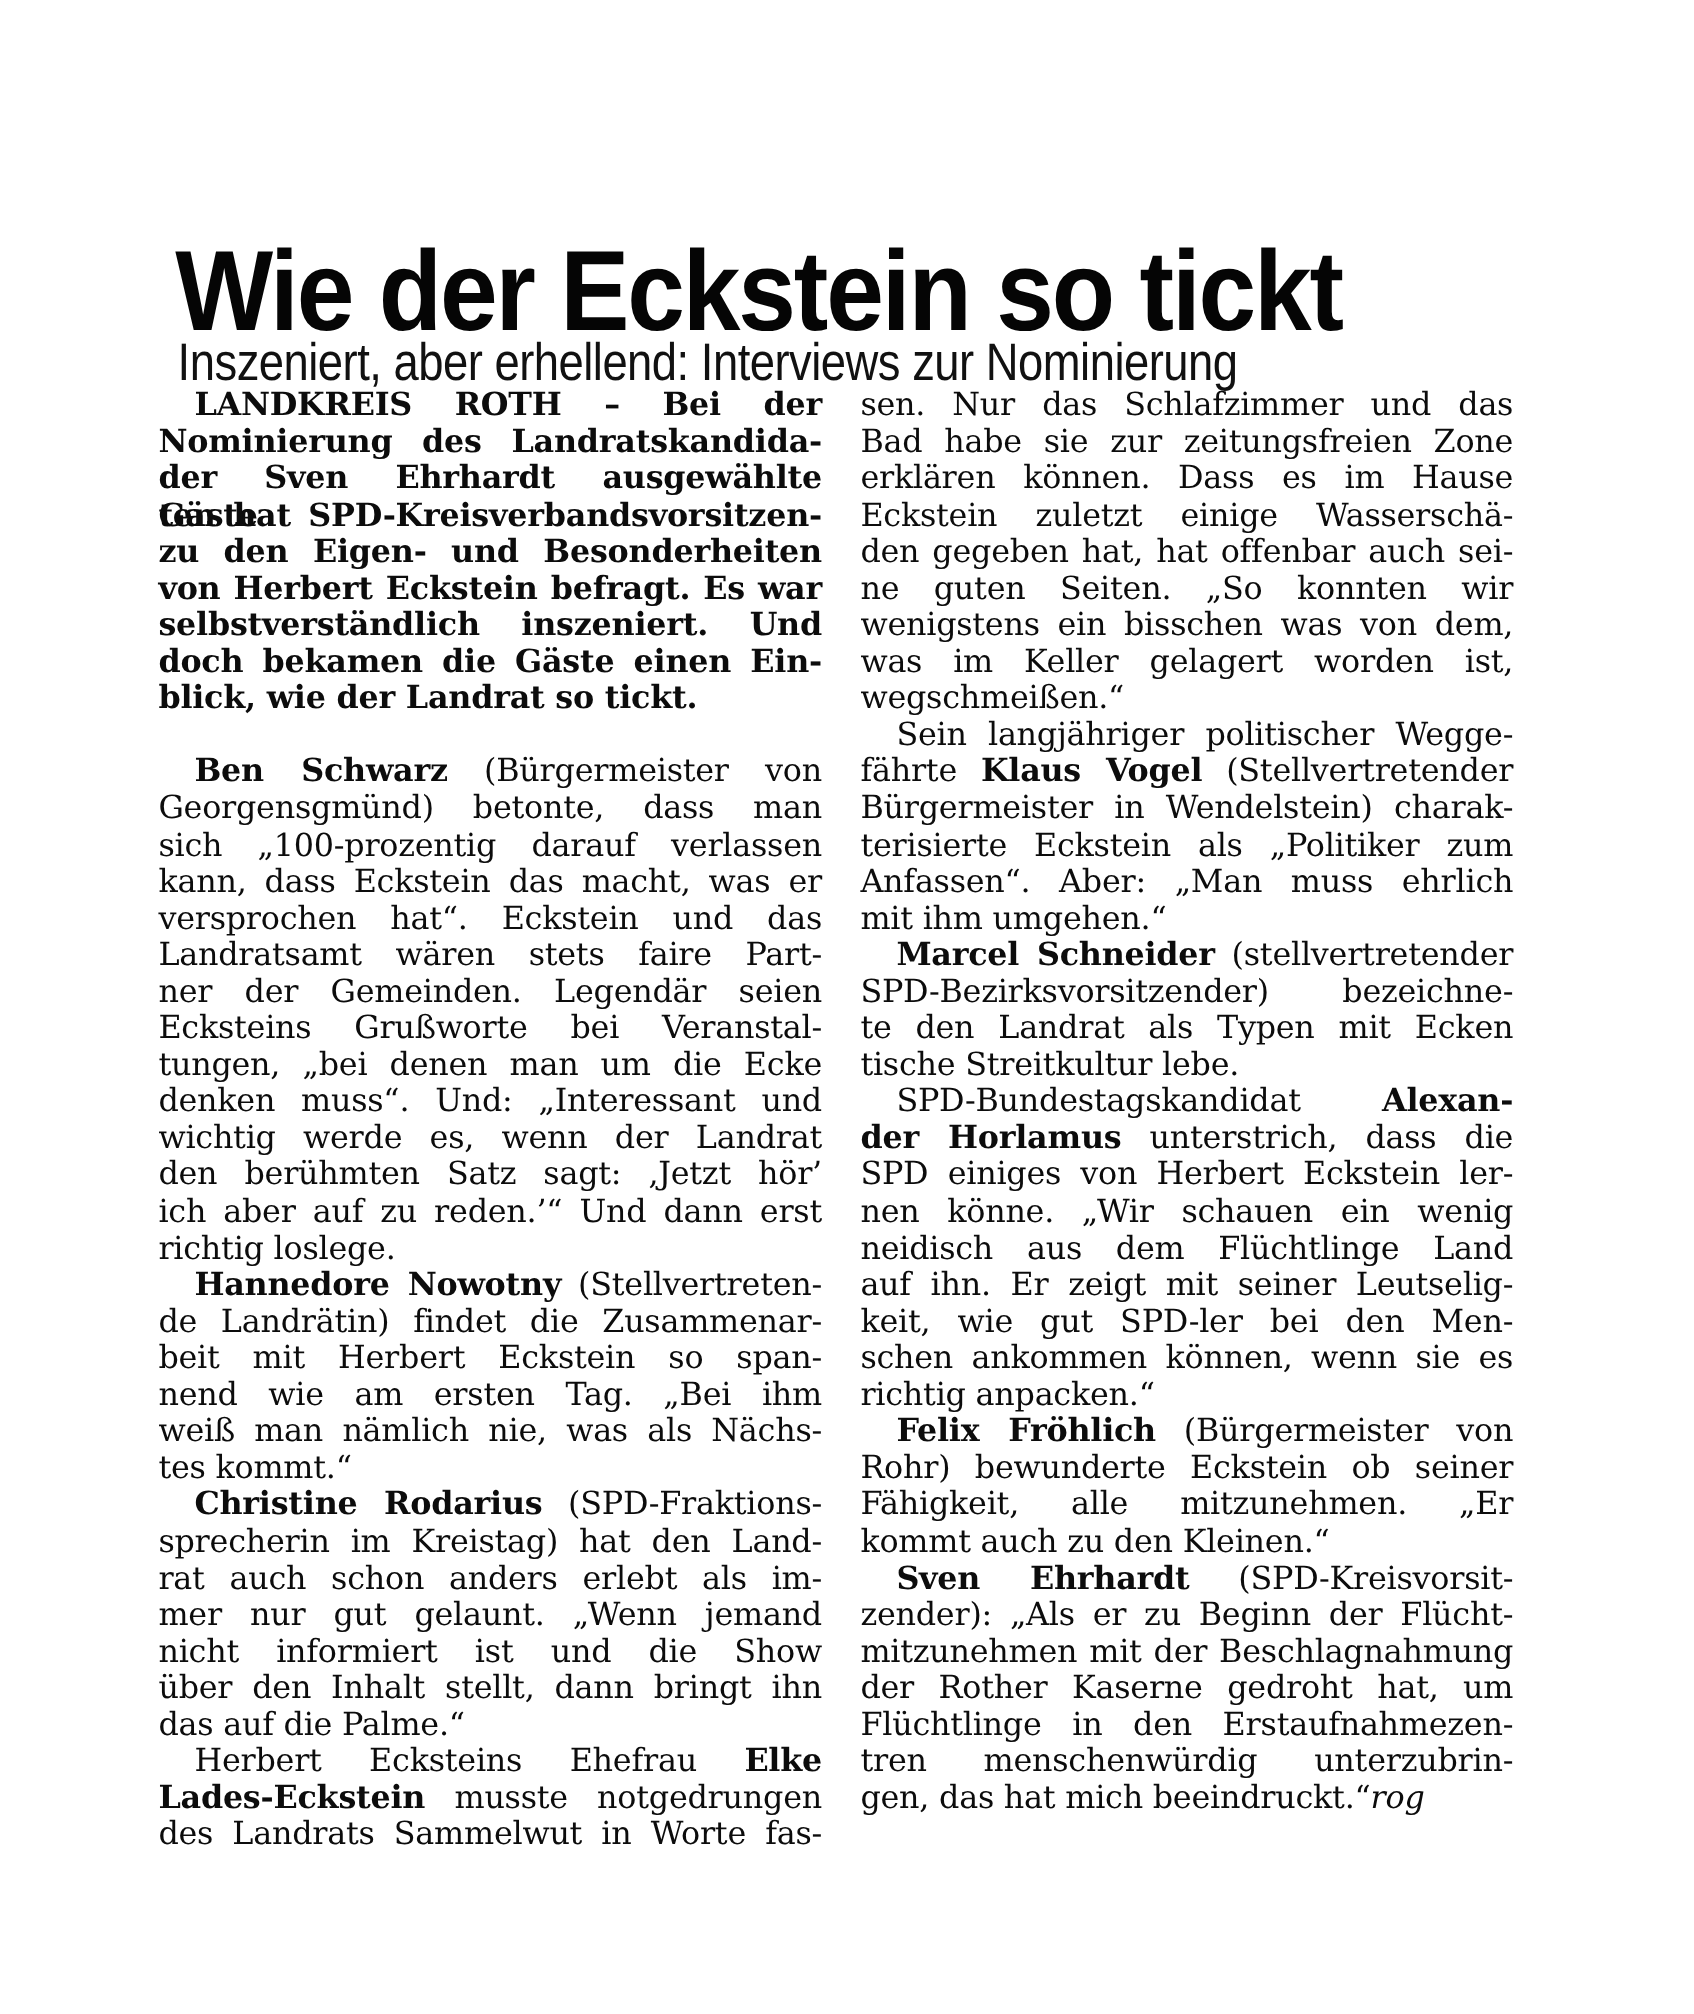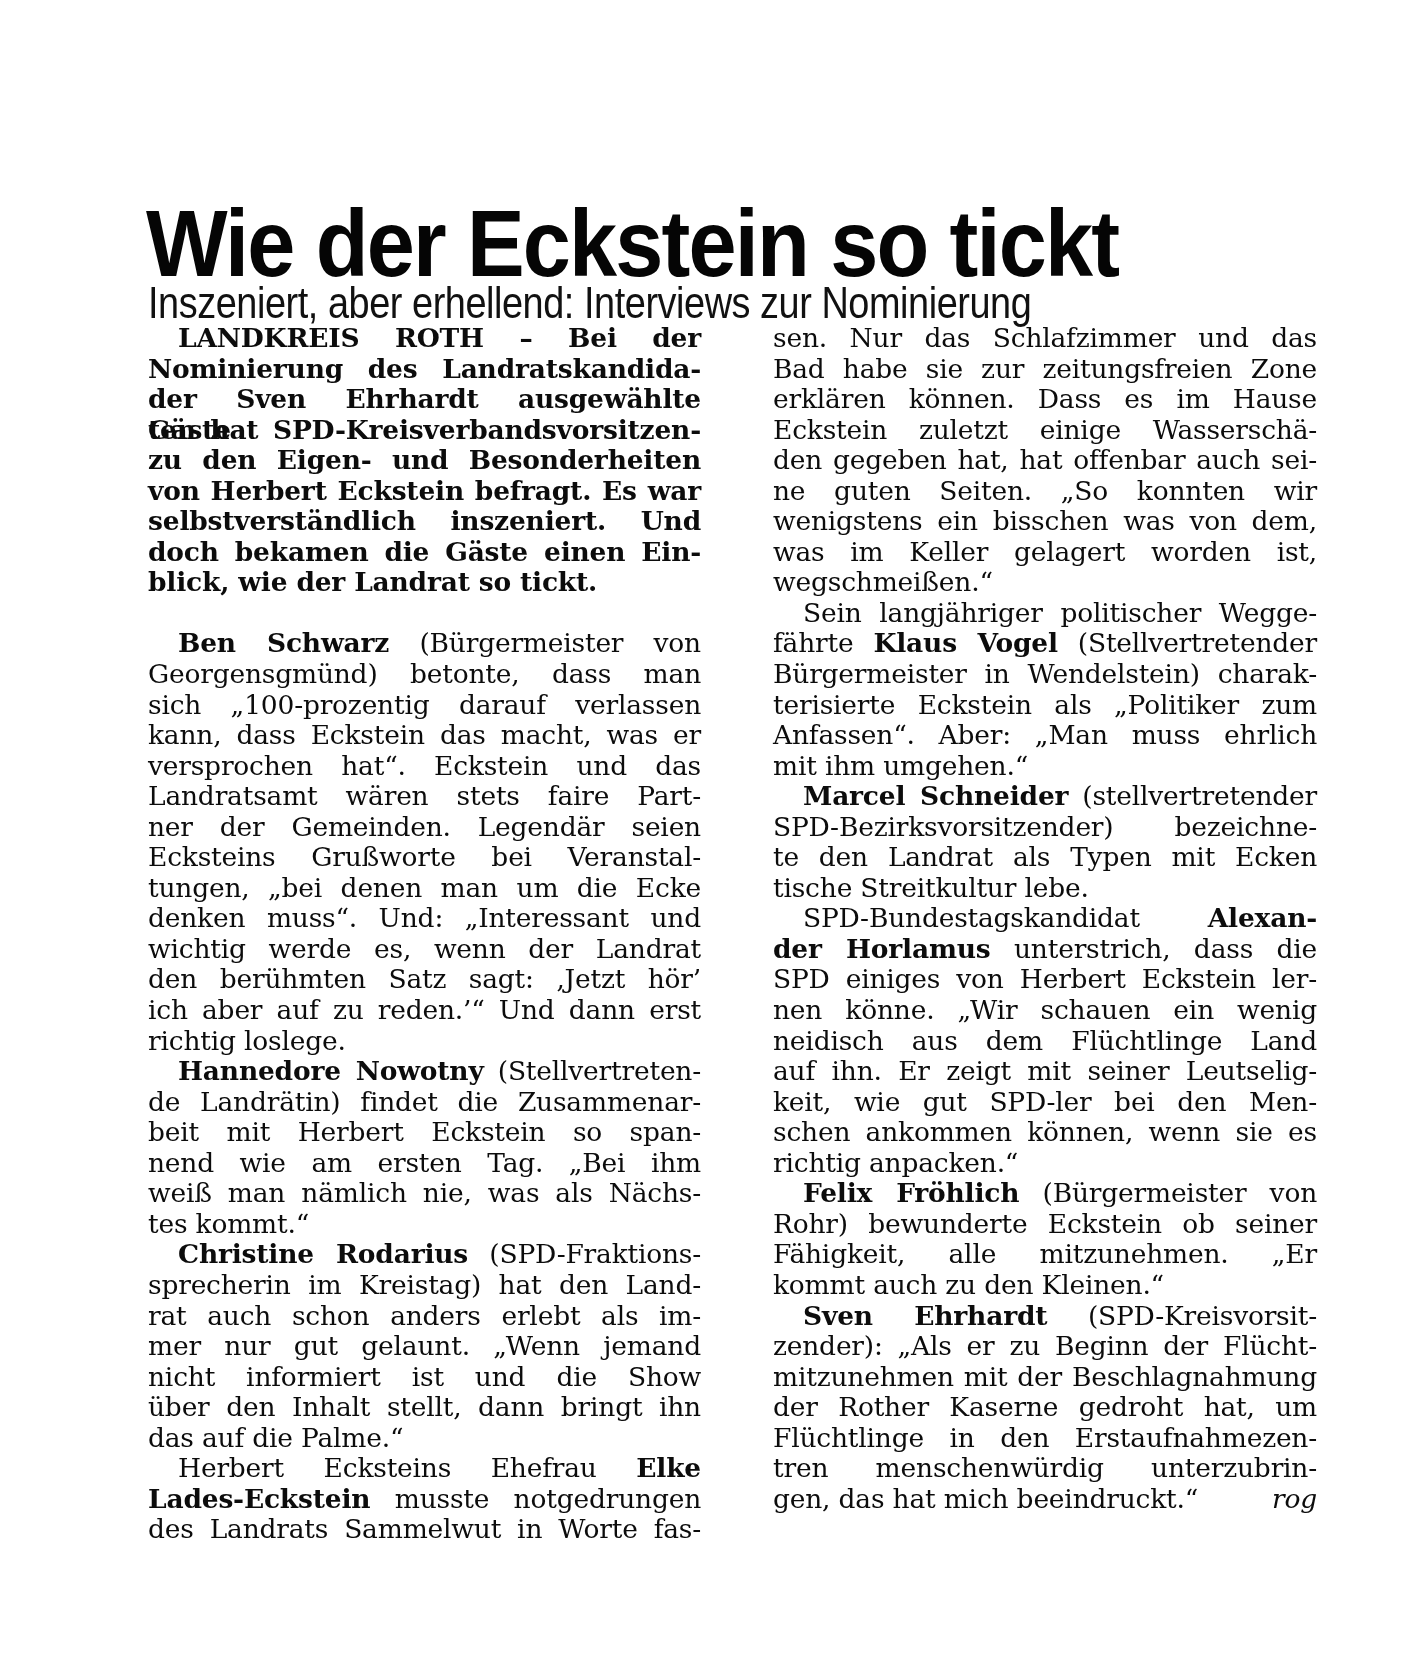--- a/index.html
+++ b/index.html
@@ -42,49 +42,49 @@
     font-size: 44px;
     line-height: 50px;
     letter-spacing: -0.5px;
     white-space: nowrap;
     transform: scaleX(0.86);
     transform-origin: left top;
     color: #111111;
   }
   .columns {
     position: absolute;
-    left: 148px;
+    left: 132px;
     top: 323px;
     display: flex;
     gap: 32px;
     font-family: "DejaVu Serif", "Liberation Serif", serif;
     font-size: 26.5px;
     letter-spacing: -0.2px;
     color: #0c0c0c;
   }
   .col { flex: 0 0 auto; }
   .col.c1 { width: 553px; }
-  .col.c2 { width: 544px; margin-left: 40px; }
+  .col.c2 { width: 544px; }
   .para { margin: 0; }
   .para.bold { font-weight: bold; }
   .line {
     height: 30.56px;
     line-height: 30.56px;
     text-align: justify;
     text-align-last: justify;
     white-space: normal;
   }
   .line.last {
     text-align: left;
     text-align-last: left;
   }
   .line.indent { text-indent: 30px; }
   .line.split {
     display: flex;
-    justify-content: space-between;
+    justify-content: flex-start;
     text-indent: 0;
   }
   .line .tail { font-style: italic; }
   .gap { height: 30.56px; }
 </style>
 </head>
 <body>
 
 <div id="page">
   <h1 class="headline">Wie der Eckstein so tickt</h1>

